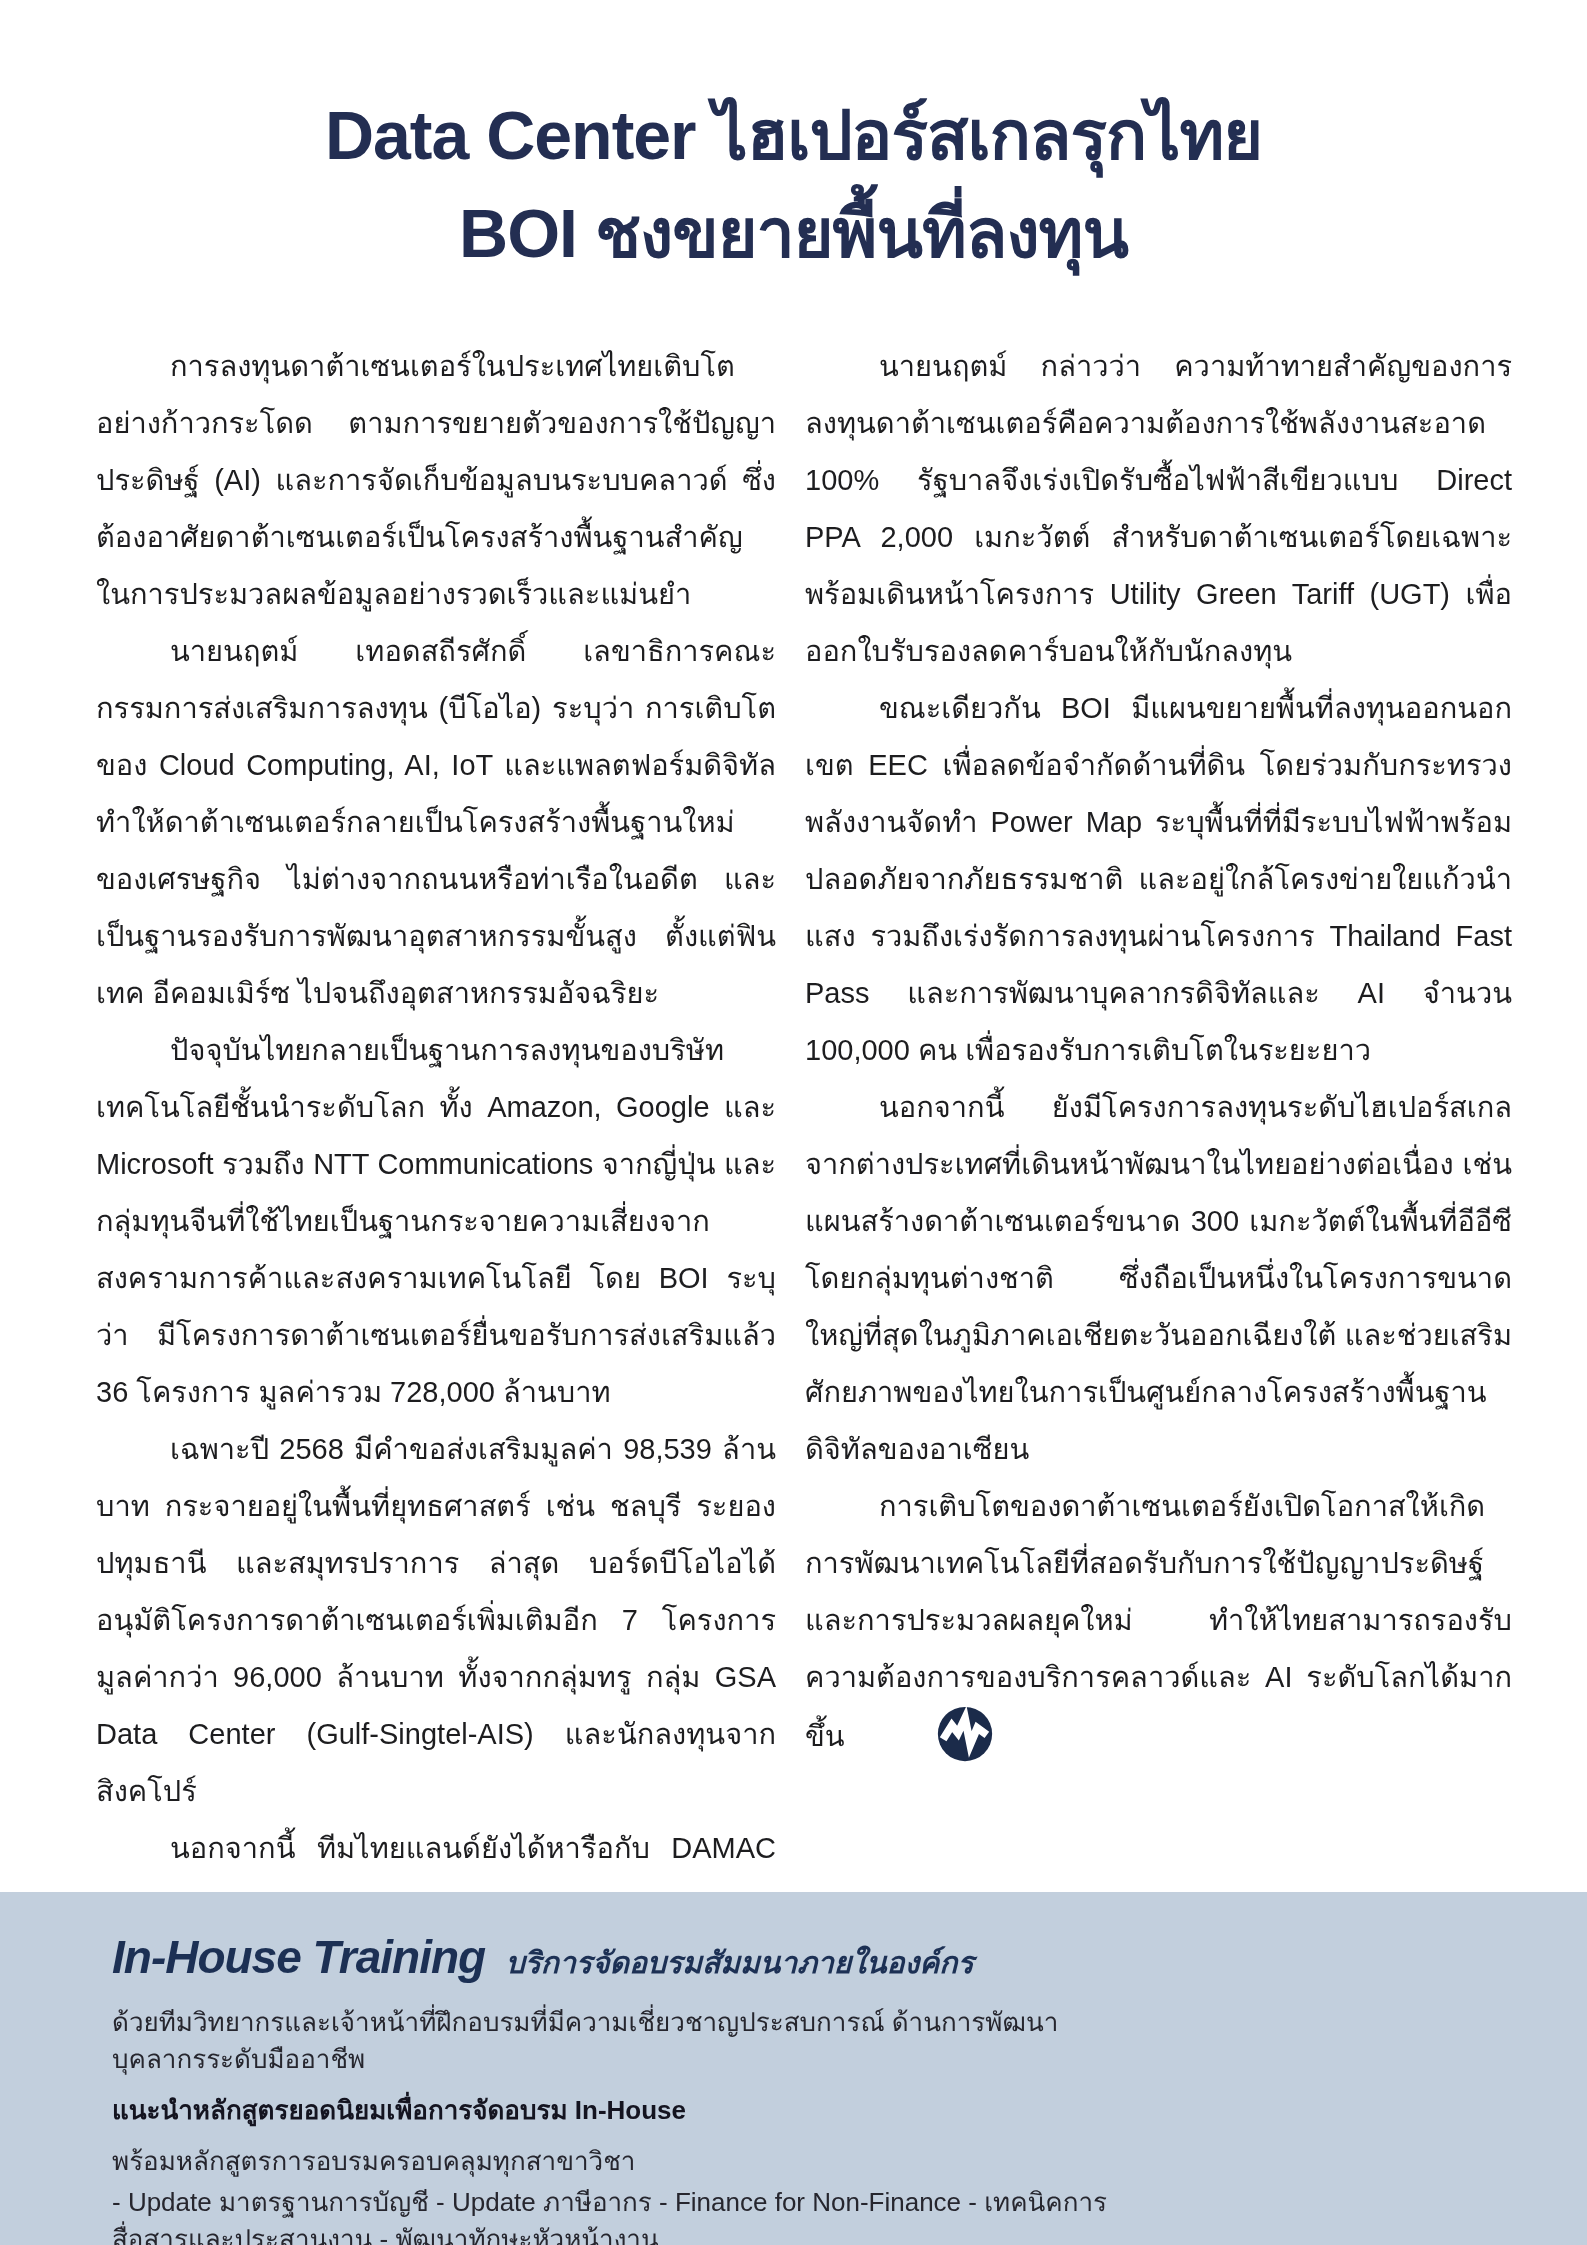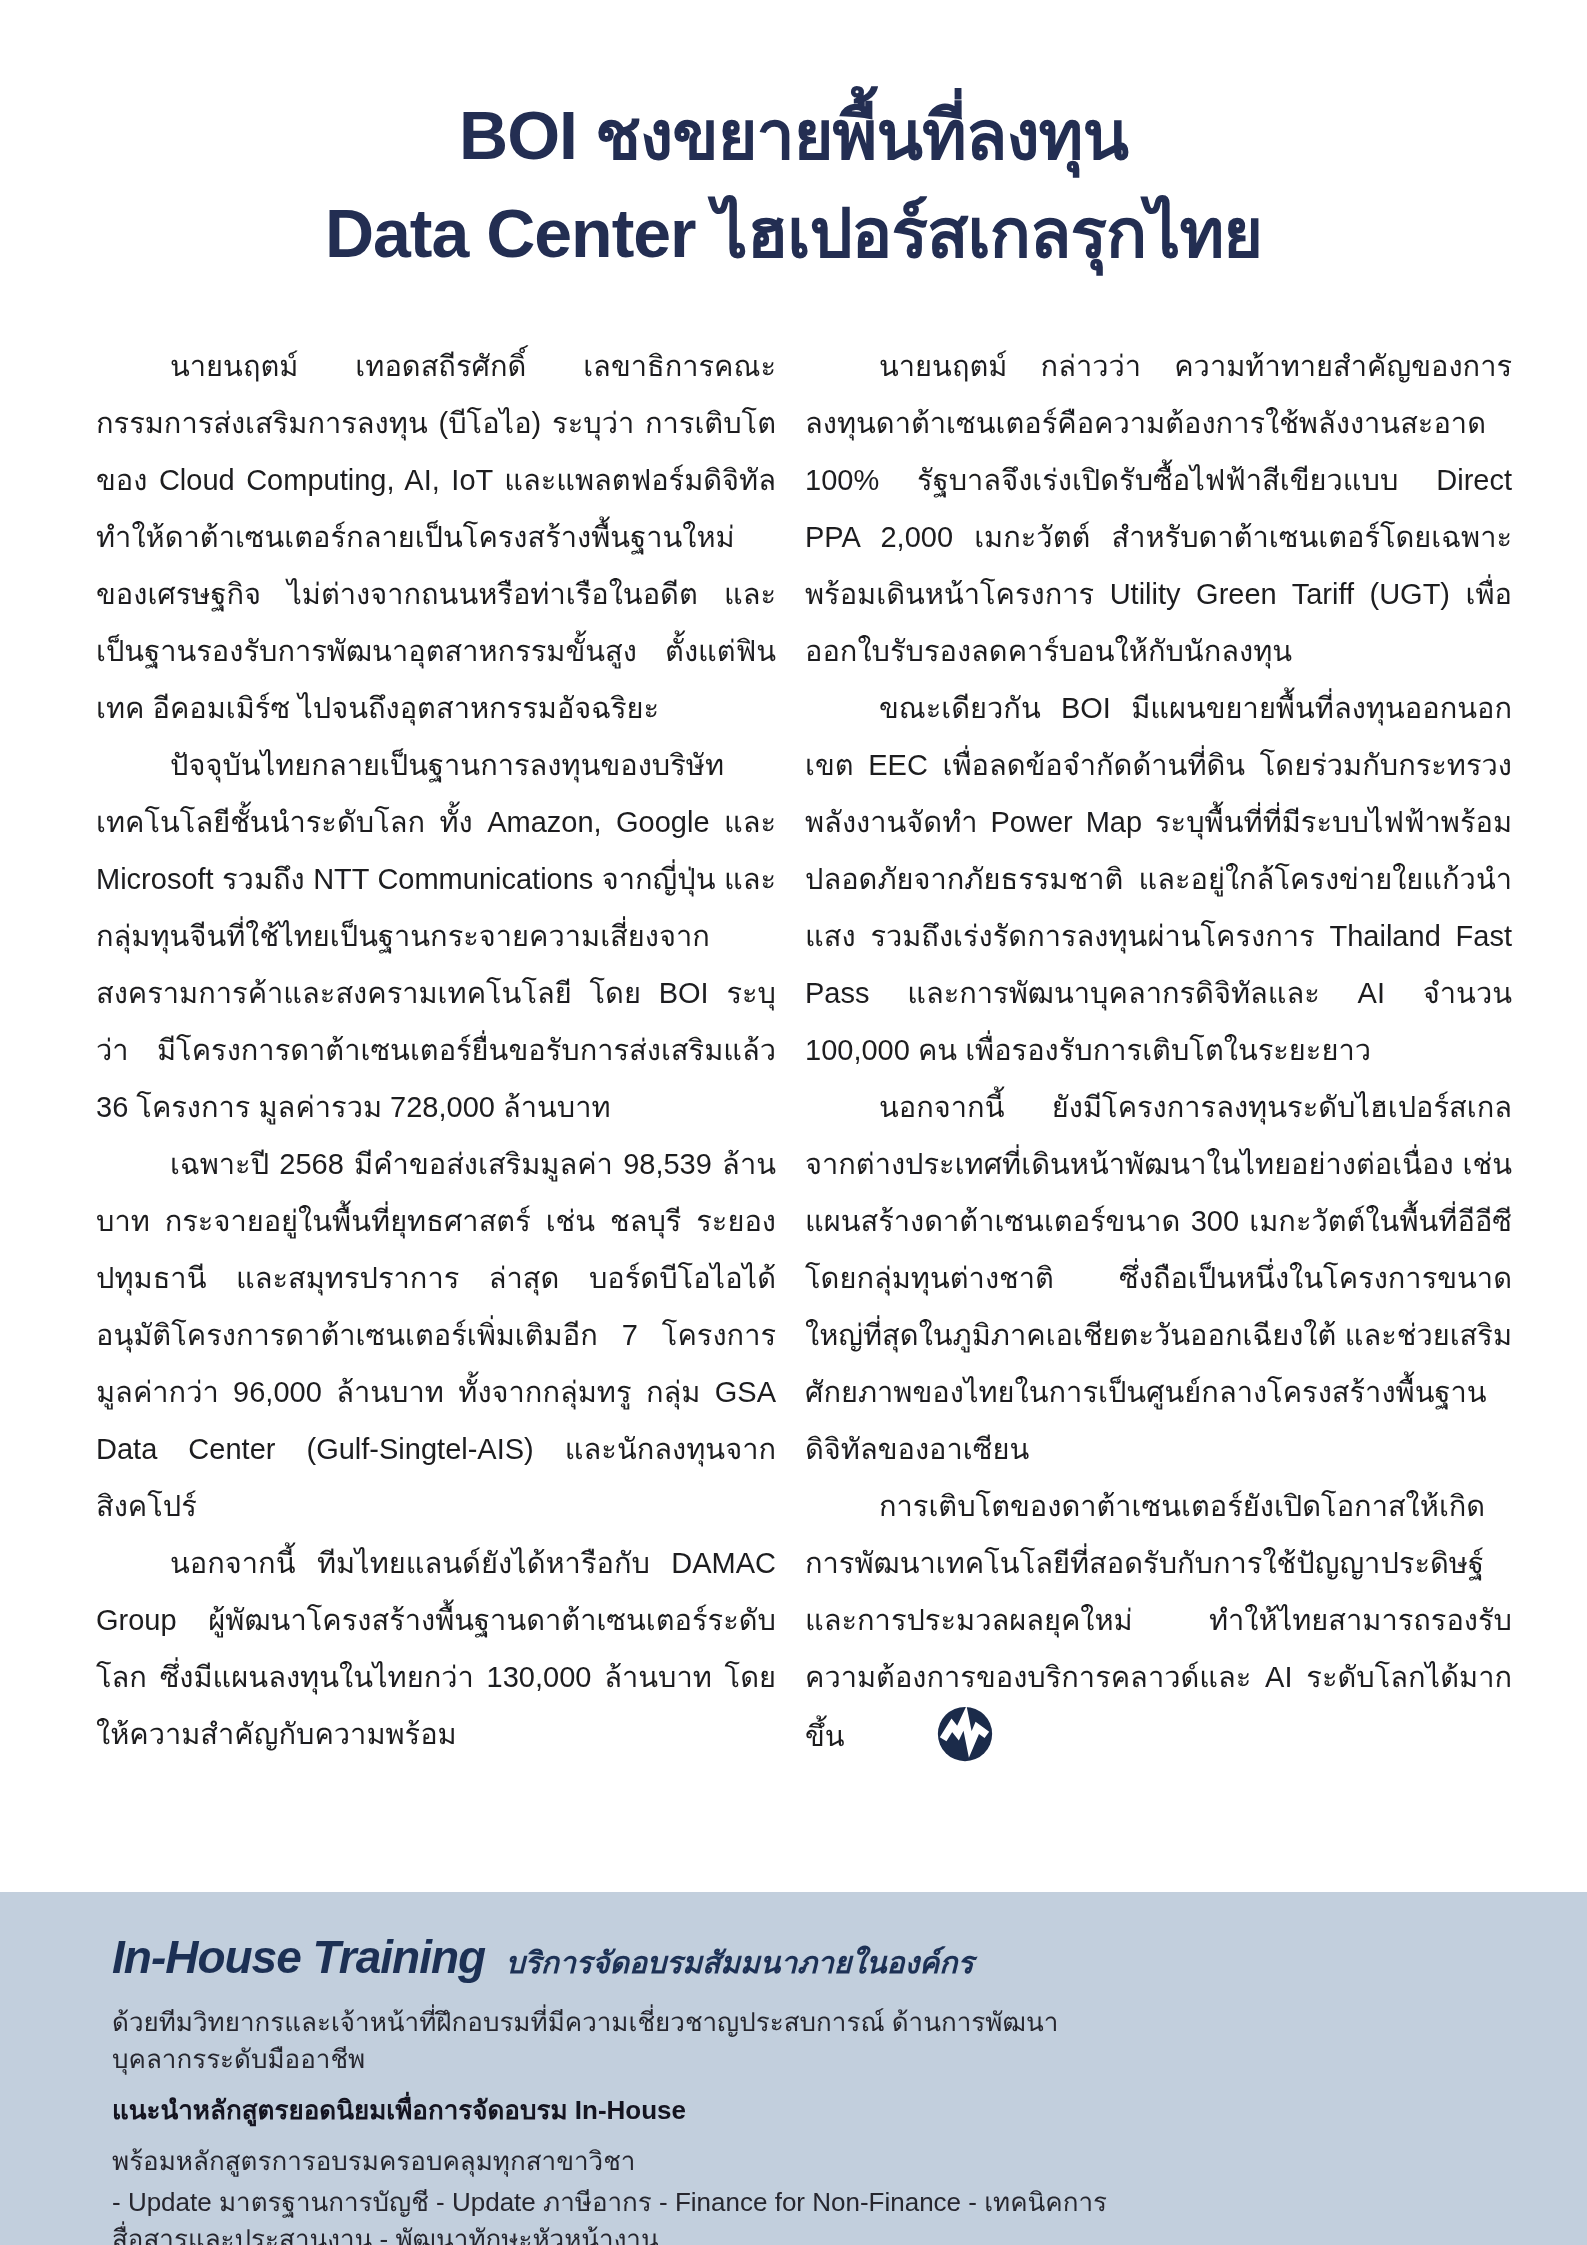--- a/index.html
+++ b/index.html
@@ -95,26 +95,27 @@
   .mt18 { margin-top: 18px; }
   .mt14 { margin-top: 14px; }
   .mt4  { margin-top: 4px; }
 </style>
 </head>
 <body>
 
 <div class="page">
 
   <div class="title-block">
+    <div class="title-line">Data Center ไฮเปอร์สเกลรุกไทย</div>
     <div class="title-line">BOI ชงขยายพื้นที่ลงทุน</div>
-    <div class="title-line">Data Center ไฮเปอร์สเกลรุกไทย</div>
   </div>
 
   <div class="article">
     <div class="col col-left">
+      <p class="ind">การลงทุนดาต้าเซนเตอร์ในประเทศไทยเติบโตอย่างก้าวกระโดด ตามการขยายตัวของการใช้ปัญญาประดิษฐ์ (AI) และการจัดเก็บข้อมูลบนระบบคลาวด์ ซึ่งต้องอาศัยดาต้าเซนเตอร์เป็นโครงสร้างพื้นฐานสำคัญในการประมวลผลข้อมูลอย่างรวดเร็วและแม่นยำ</p>
       <p class="ind">นายนฤตม์ เทอดสถีรศักดิ์ เลขาธิการคณะกรรมการส่งเสริมการลงทุน (บีโอไอ) ระบุว่า การเติบโตของ Cloud Computing, AI, IoT และแพลตฟอร์มดิจิทัล ทำให้ดาต้าเซนเตอร์กลายเป็นโครงสร้างพื้นฐานใหม่ของเศรษฐกิจ ไม่ต่างจากถนนหรือท่าเรือในอดีต และเป็นฐานรองรับการพัฒนาอุตสาหกรรมขั้นสูง ตั้งแต่ฟินเทค อีคอมเมิร์ซ ไปจนถึงอุตสาหกรรมอัจฉริยะ</p>
       <p class="ind">ปัจจุบันไทยกลายเป็นฐานการลงทุนของบริษัทเทคโนโลยีชั้นนำระดับโลก ทั้ง Amazon, Google และ Microsoft รวมถึง NTT Communications จากญี่ปุ่น และกลุ่มทุนจีนที่ใช้ไทยเป็นฐานกระจายความเสี่ยงจากสงครามการค้าและสงครามเทคโนโลยี โดย BOI ระบุว่า มีโครงการดาต้าเซนเตอร์ยื่นขอรับการส่งเสริมแล้ว 36 โครงการ มูลค่ารวม 728,000 ล้านบาท</p>
       <p class="ind">เฉพาะปี 2568 มีคำขอส่งเสริมมูลค่า 98,539 ล้านบาท กระจายอยู่ในพื้นที่ยุทธศาสตร์ เช่น ชลบุรี ระยอง ปทุมธานี และสมุทรปราการ ล่าสุด บอร์ดบีโอไอได้อนุมัติโครงการดาต้าเซนเตอร์เพิ่มเติมอีก 7 โครงการ มูลค่ากว่า 96,000 ล้านบาท ทั้งจากกลุ่มทรู กลุ่ม GSA Data Center (Gulf-Singtel-AIS) และนักลงทุนจากสิงคโปร์</p>
       <p class="ind">นอกจากนี้ ทีมไทยแลนด์ยังได้หารือกับ DAMAC Group ผู้พัฒนาโครงสร้างพื้นฐานดาต้าเซนเตอร์ระดับโลก ซึ่งมีแผนลงทุนในไทยกว่า 130,000 ล้านบาท โดยให้ความสำคัญกับความพร้อม</p>
     </div>
     <div class="col col-right">
       <p class="ind">นายนฤตม์ กล่าวว่า ความท้าทายสำคัญของการลงทุนดาต้าเซนเตอร์คือความต้องการใช้พลังงานสะอาด 100% รัฐบาลจึงเร่งเปิดรับซื้อไฟฟ้าสีเขียวแบบ Direct PPA 2,000 เมกะวัตต์ สำหรับดาต้าเซนเตอร์โดยเฉพาะ พร้อมเดินหน้าโครงการ Utility Green Tariff (UGT) เพื่อออกใบรับรองลดคาร์บอนให้กับนักลงทุน</p>
       <p class="ind">ขณะเดียวกัน BOI มีแผนขยายพื้นที่ลงทุนออกนอกเขต EEC เพื่อลดข้อจำกัดด้านที่ดิน โดยร่วมกับกระทรวงพลังงานจัดทำ Power Map ระบุพื้นที่ที่มีระบบไฟฟ้าพร้อม ปลอดภัยจากภัยธรรมชาติ และอยู่ใกล้โครงข่ายใยแก้วนำแสง รวมถึงเร่งรัดการลงทุนผ่านโครงการ Thailand Fast Pass และการพัฒนาบุคลากรดิจิทัลและ AI จำนวน 100,000 คน เพื่อรองรับการเติบโตในระยะยาว</p>
       <p class="ind">นอกจากนี้ ยังมีโครงการลงทุนระดับไฮเปอร์สเกลจากต่างประเทศที่เดินหน้าพัฒนาในไทยอย่างต่อเนื่อง เช่น แผนสร้างดาต้าเซนเตอร์ขนาด 300 เมกะวัตต์ในพื้นที่อีอีซี โดยกลุ่มทุนต่างชาติ ซึ่งถือเป็นหนึ่งในโครงการขนาดใหญ่ที่สุดในภูมิภาคเอเชียตะวันออกเฉียงใต้ และช่วยเสริมศักยภาพของไทยในการเป็นศูนย์กลางโครงสร้างพื้นฐานดิจิทัลของอาเซียน</p>
       <p class="ind"><span>การเติบโตของดาต้าเซนเตอร์ยังเปิดโอกาสให้เกิดการพัฒนาเทคโนโลยีที่สอดรับกับการใช้ปัญญาประดิษฐ์และการประมวลผลยุคใหม่ ทำให้ไทยสามารถรองรับความต้องการของบริการคลาวด์และ AI ระดับโลกได้มากขึ้น</span><span class="endmark"><svg width="56" height="56" viewBox="0 0 64 64">

